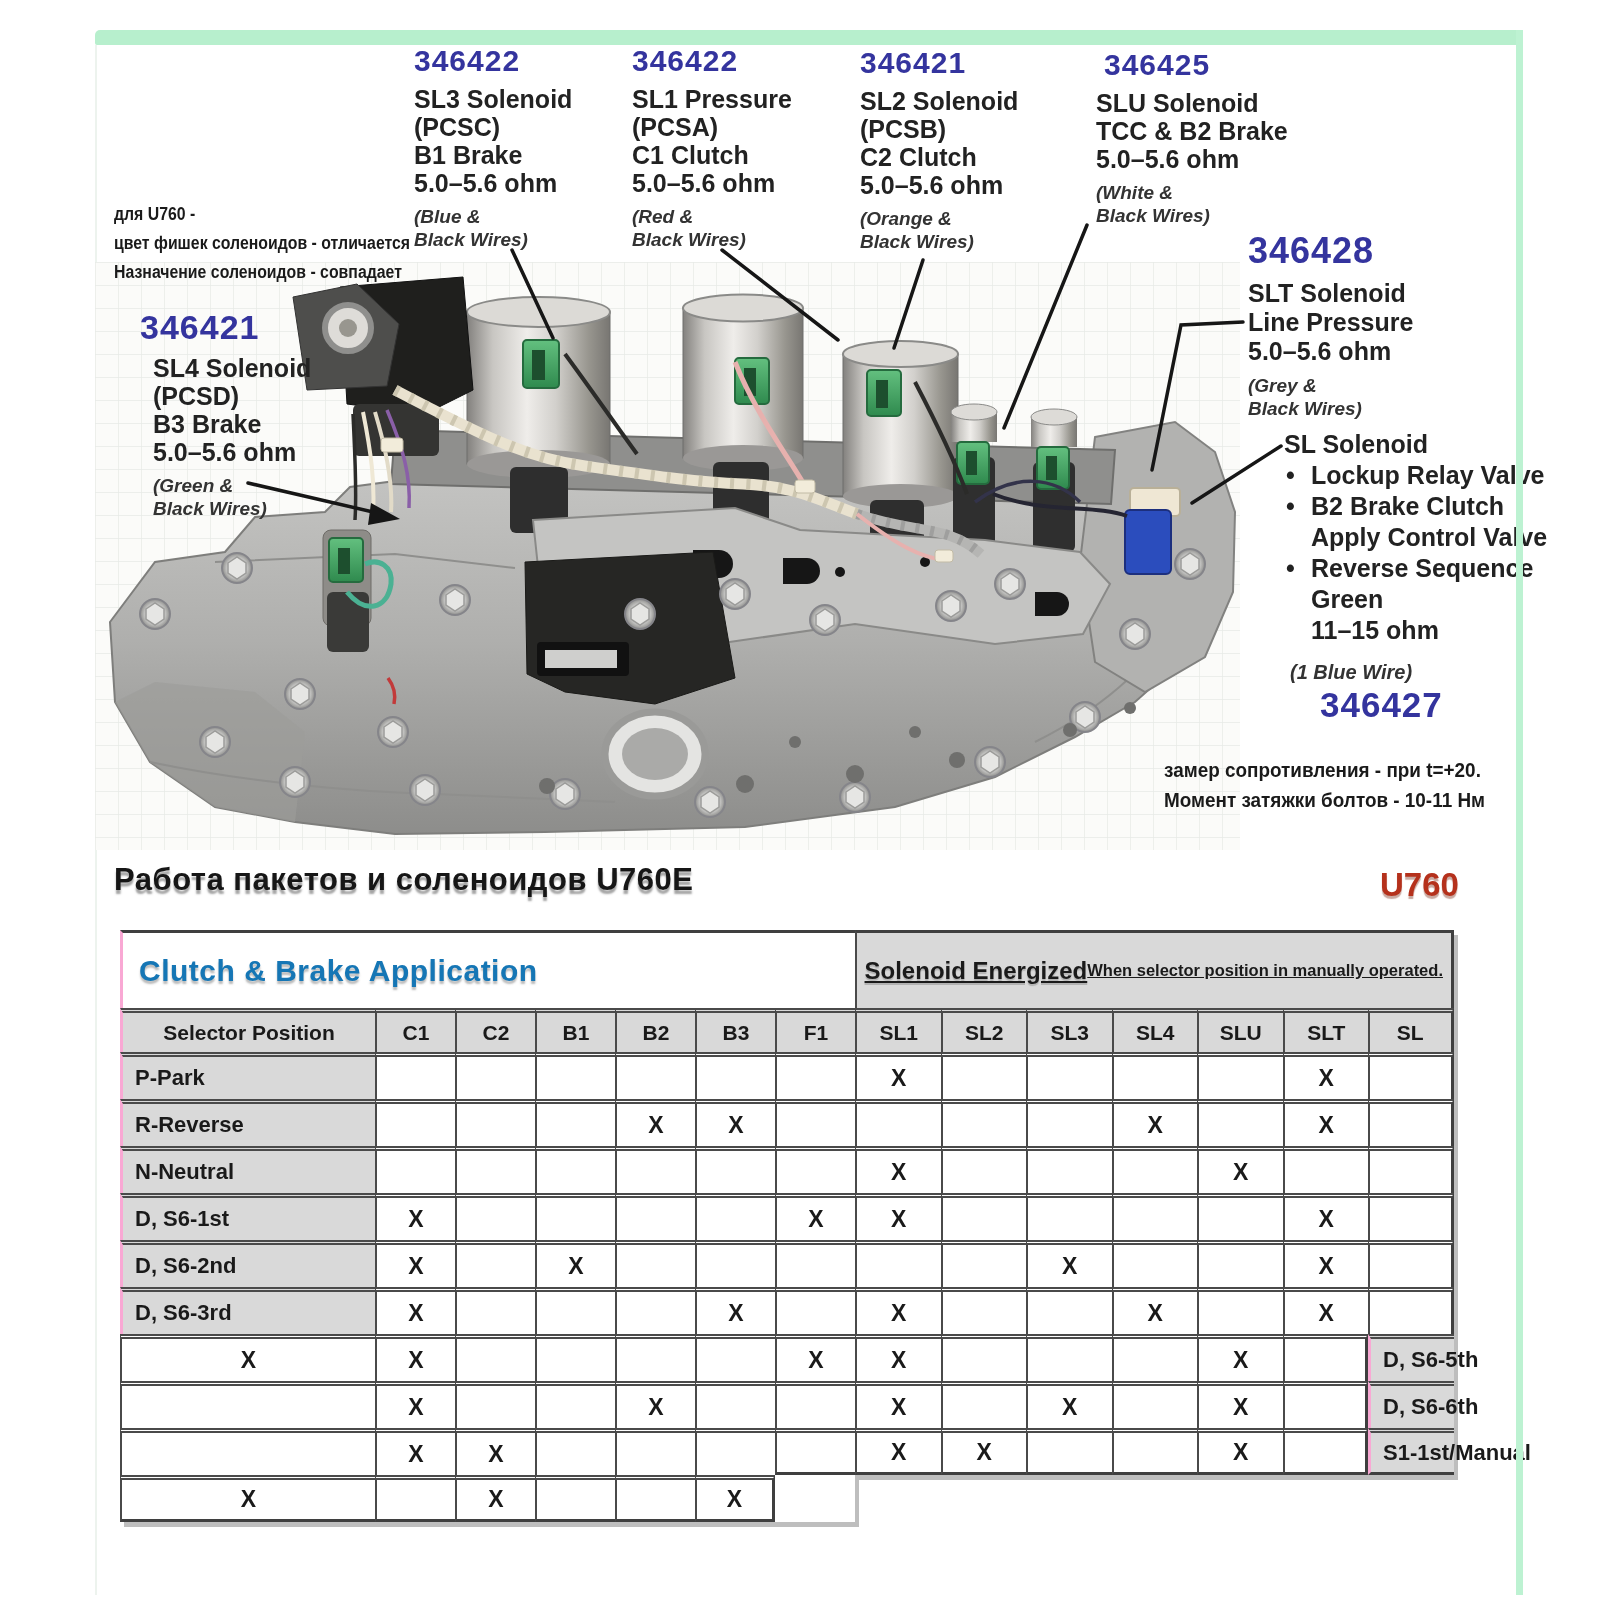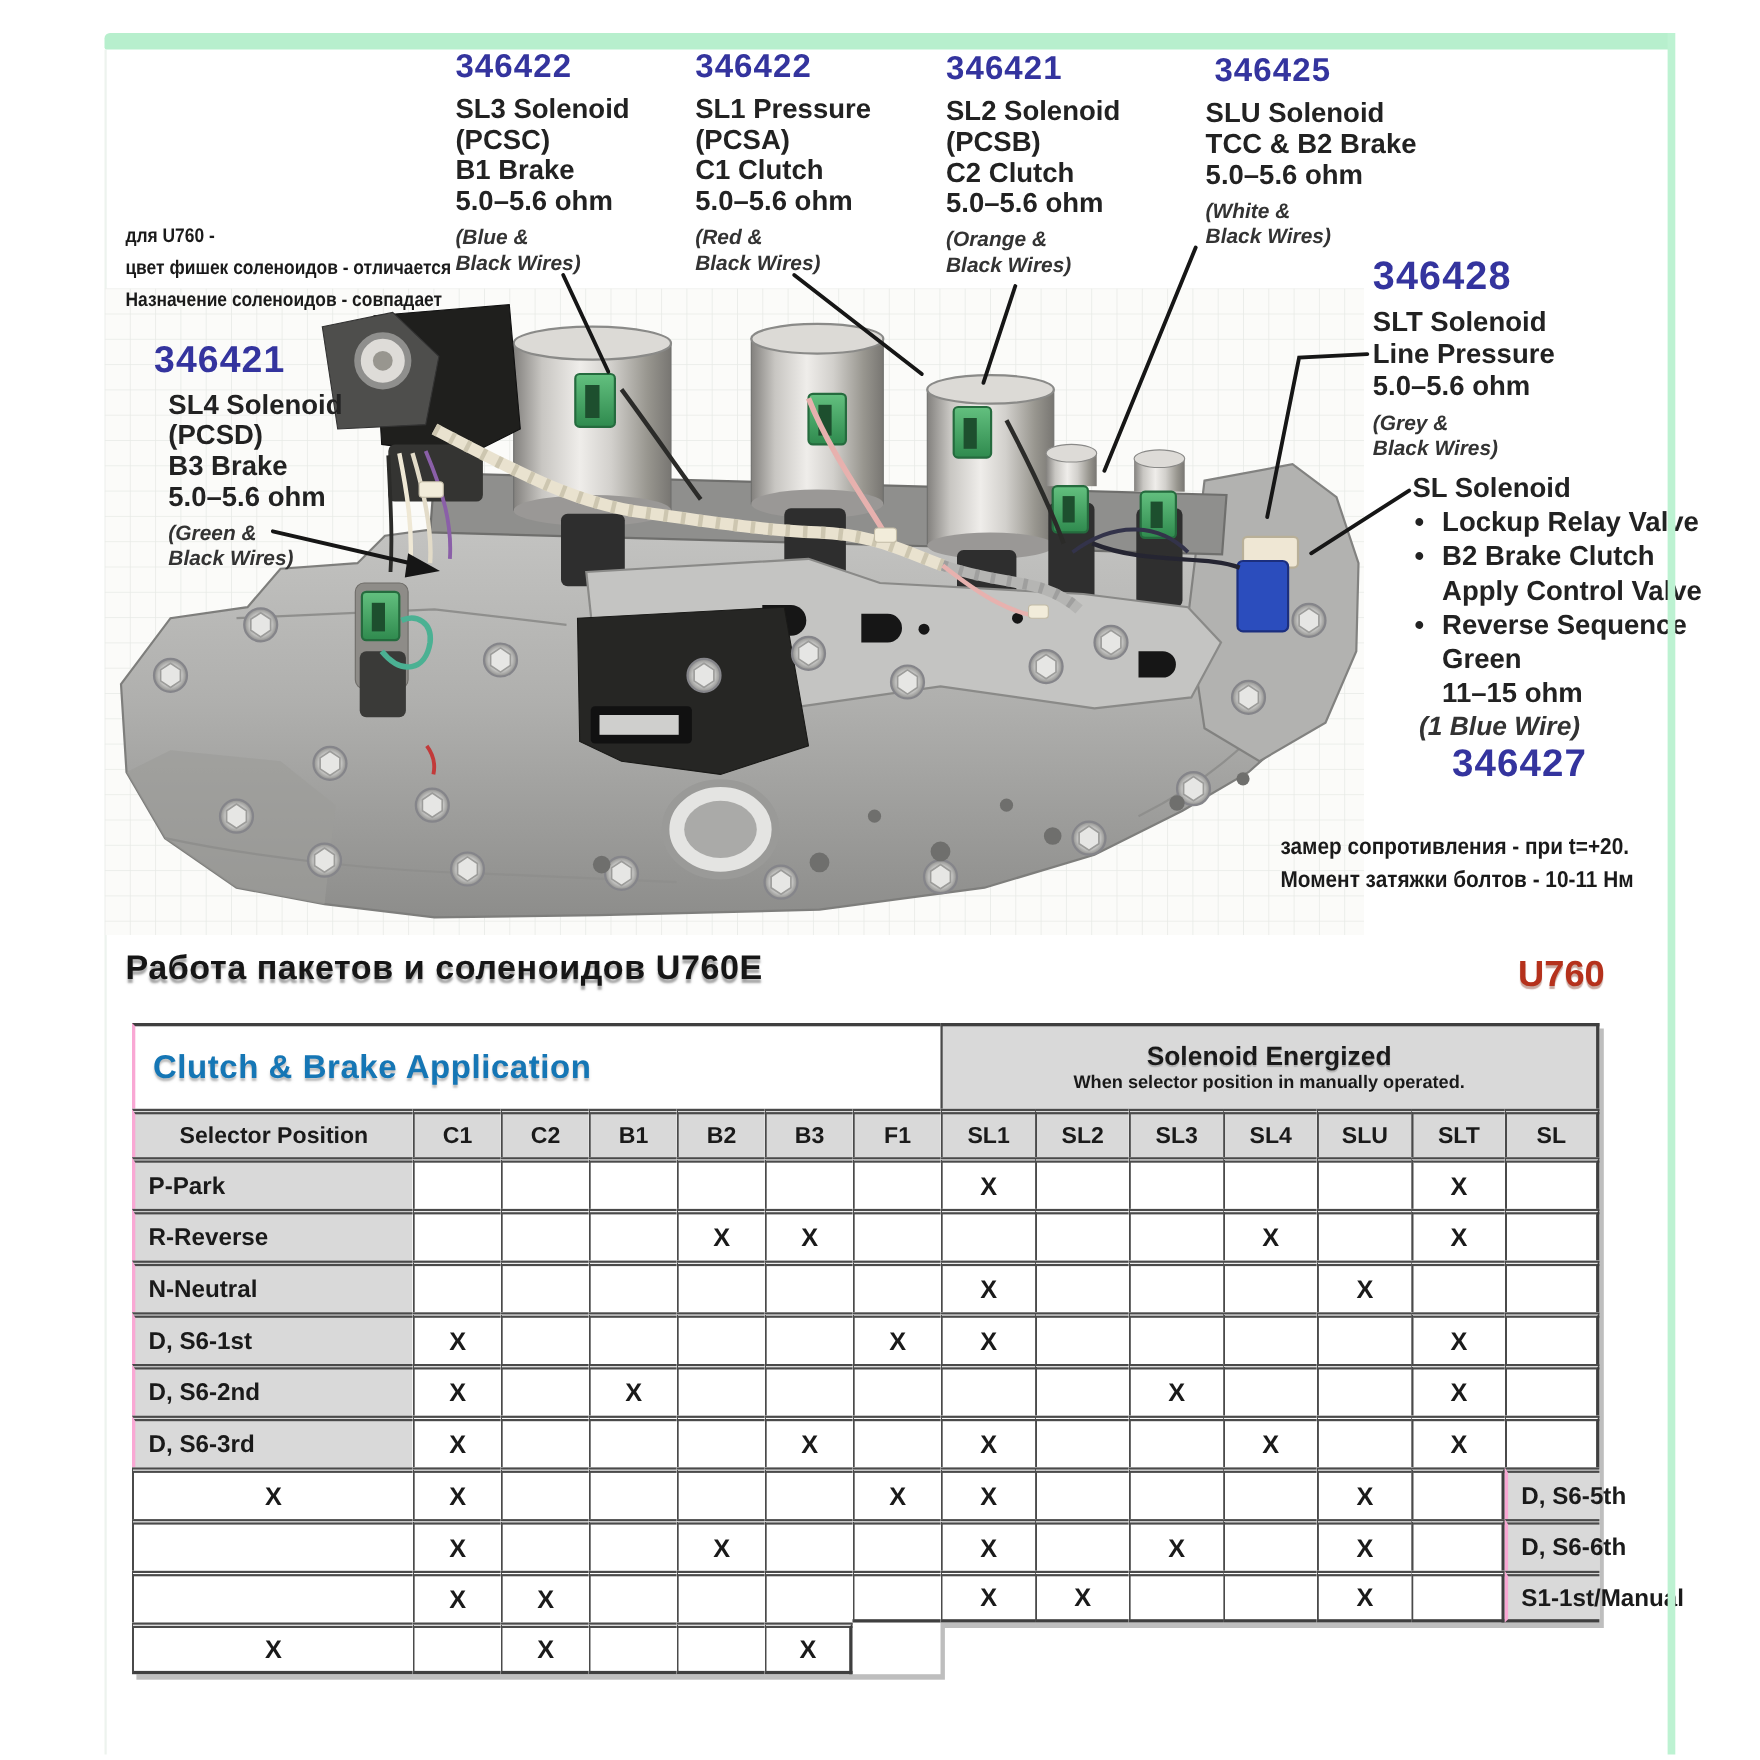--- a/index.html
+++ b/index.html
@@ -27,21 +27,21 @@
   .sl4 .pno{font-size:34px;}
   .sl4 .plines,.sl4 .pwires{margin-left:13px;}
   .slt .pno{font-size:36px;}
   .slt .pline{line-height:29px;}
   .slt .wline{font-size:19px;}
 
   .slb{position:absolute;z-index:3;white-space:nowrap;}
   .sl-title{font-size:25px;font-weight:bold;line-height:32px;color:#222;}
   .sl-item{font-size:25px;line-height:31px;font-weight:bold;color:#222;position:relative;padding-left:27px;}
   .sl-item.bul::before{content:"\2022";position:absolute;left:2px;}
-  .sl-wire{font-size:24px;line-height:24px;font-weight:bold;font-style:italic;color:#333;margin-top:3px;margin-left:6px;}
+  .sl-wire{font-size:20px;line-height:24px;font-weight:bold;font-style:italic;color:#333;margin-top:14px;margin-left:6px;}
   .sl-pno{font-size:35px;font-weight:bold;color:#34349e;letter-spacing:1px;margin-left:36px;margin-top:1px;}
 
   .runote{position:absolute;z-index:3;font-weight:bold;color:#1a1a1a;white-space:nowrap;}
   .runote.topleft{left:114px;top:200px;font-size:18px;line-height:29px;transform:scaleX(.88);transform-origin:left top;}
   .runote.bottom{left:1164px;top:755px;font-size:21px;line-height:30px;transform:scaleX(.9);transform-origin:left top;}
 
   
   .sec-title{left:114px;top:862px;font-size:31px;font-weight:bold;color:#161616;z-index:3;
              text-shadow:0 4px 2px rgba(90,90,90,.55);letter-spacing:.5px;}
   .sec-model{left:1380px;top:866px;font-size:33px;font-weight:bold;color:#b5311c;z-index:3;
@@ -54,21 +54,21 @@
             grid-template-rows:78px 44px repeat(10,47px);}
   .tc{box-sizing:border-box;border-left:2px solid #4a4a4a;border-top:5px double #4a4a4a;
       display:flex;align-items:center;justify-content:center;font-weight:bold;color:#1a1a1a;background:#fff;}
   .e-t{border-top:3px solid #3f3f3f;}
   .e-l{border-left:3px solid #f9a8d4;}
   .e-r{border-right:3px solid #3f3f3f;}
   .e-b{border-bottom:3px solid #3f3f3f;}
   .gray{background:#d9d9d9;}
   .hdr-left{justify-content:flex-start;padding-left:16px;color:#1576b5;font-size:30px;letter-spacing:.5px;
             text-shadow:0 3px 2px rgba(120,120,120,.5);}
-  .hdr-right{flex-direction:column;justify-content:center;line-height:1.15;text-align:center;}
+  .hdr-right{flex-direction:row;justify-content:center;line-height:1.15;text-align:center;text-decoration:underline;}
   .hdr-right .t1{font-size:24px;text-shadow:0 2px 1px rgba(120,120,120,.4);}
   .hdr-right .t2{font-size:16.5px;}
   .colh{font-size:21px;}
   .rowl{justify-content:flex-start;padding-left:12px;font-size:22px;white-space:nowrap;}
   .mark{font-size:23px;}
   .void{border:none;background:transparent;}
 </style>
 </head>
 <body>
 

